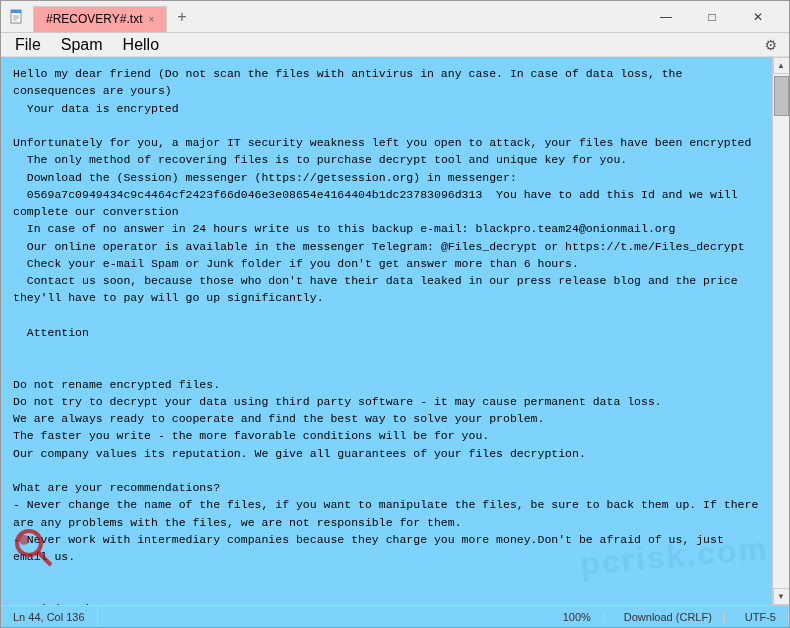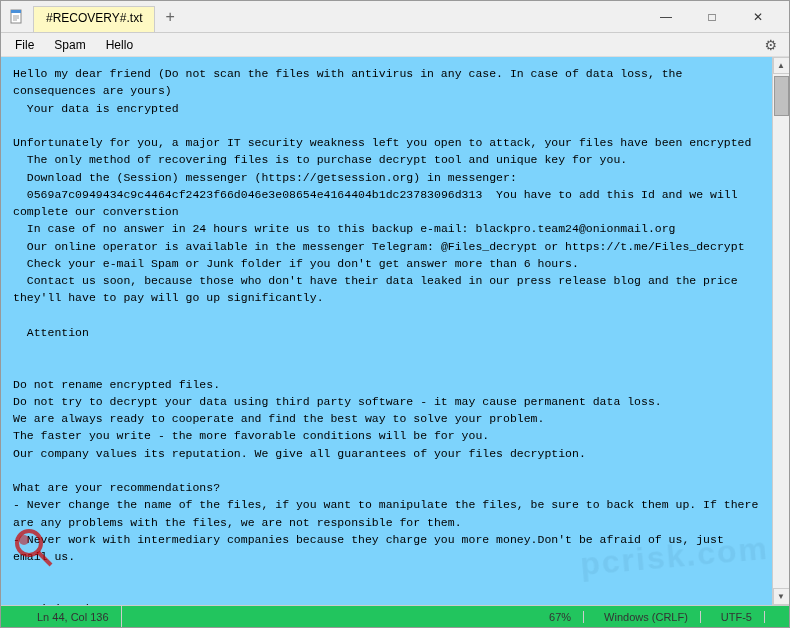--- a/index.html
+++ b/index.html
@@ -38,31 +38,30 @@
       display: flex;
       align-items: center;
       justify-content: center;
     }
     .tab-area {
       display: flex;
       align-items: center;
       gap: 2px;
     }
     .tab {
-      background: #fef9c3;
+      background: #fca5a5;
       border: 1px solid #ccc;
       border-bottom: none;
-      padding: 4px 12px;
+      padding: 10px 12px;
       font-size: 12px;
       display: flex;
       align-items: center;
       gap: 6px;
       height: 26px;
       margin-top: 4px;
-      flex-direction: column;
     }
     .tab-close {
       font-size: 10px;
       color: #666;
       cursor: pointer;
     }
     .tab-add {
       font-size: 16px;
       color: #666;
       cursor: pointer;
@@ -87,21 +86,21 @@
       background: #f0f0f0;
       height: 24px;
       display: flex;
       align-items: center;
       padding: 0 4px;
       border-bottom: 1px solid #ddd;
       gap: 0;
     }
     .menu-item {
       padding: 2px 10px;
-      font-size: 12px;
+      font-size: 16px;
       cursor: pointer;
       color: #000;
     }
     .gear-btn {
       margin-left: auto;
       padding: 2px 8px;
       font-size: 14px;
       cursor: pointer;
       color: #555;
     }
@@ -150,25 +149,25 @@
       background: #c0c0c0;
       border: 1px solid #999;
       margin: 2px auto;
       cursor: pointer;
     }
     .scrollbar-space {
       flex: 1;
     }
     .status-bar {
       height: 22px;
-      background: #22c55e;
+      background: #7dd3fc;
       border-top: 1px solid #ccc;
       display: flex;
       align-items: center;
-      padding: 0 24px;
+      padding: 0 0;
       font-size: 11px;
       color: #333;
       gap: 0;
     }
     .status-section {
       padding: 0 12px;
       border-right: 1px solid #ccc;
       height: 100%;
       display: flex;
       align-items: center;
@@ -287,18 +286,18 @@
         <circle cx="18" cy="18" r="12" fill="none" stroke="#cc0000" stroke-width="4" opacity="0.7"></circle>
         <line x1="27" y1="27" x2="40" y2="40" stroke="#cc0000" stroke-width="4" opacity="0.7"></line>
         <circle cx="13" cy="15" r="5" fill="#cc0000" opacity="0.5"></circle>
       </svg>
     </div>
   </div>
 
   <div class="status-bar">
     <div class="status-section">Ln 44, Col 136</div>
     <div class="status-zoom">
-      <div class="status-section">67%</div>
-      <div class="status-section">Windows (CRLF)</div>
+      <div class="status-section">100%</div>
+      <div class="status-section">Download (CRLF)</div>
       <div class="status-section">UTF-5</div>
     </div>
   </div>
 </div>
 
 </body></html>

